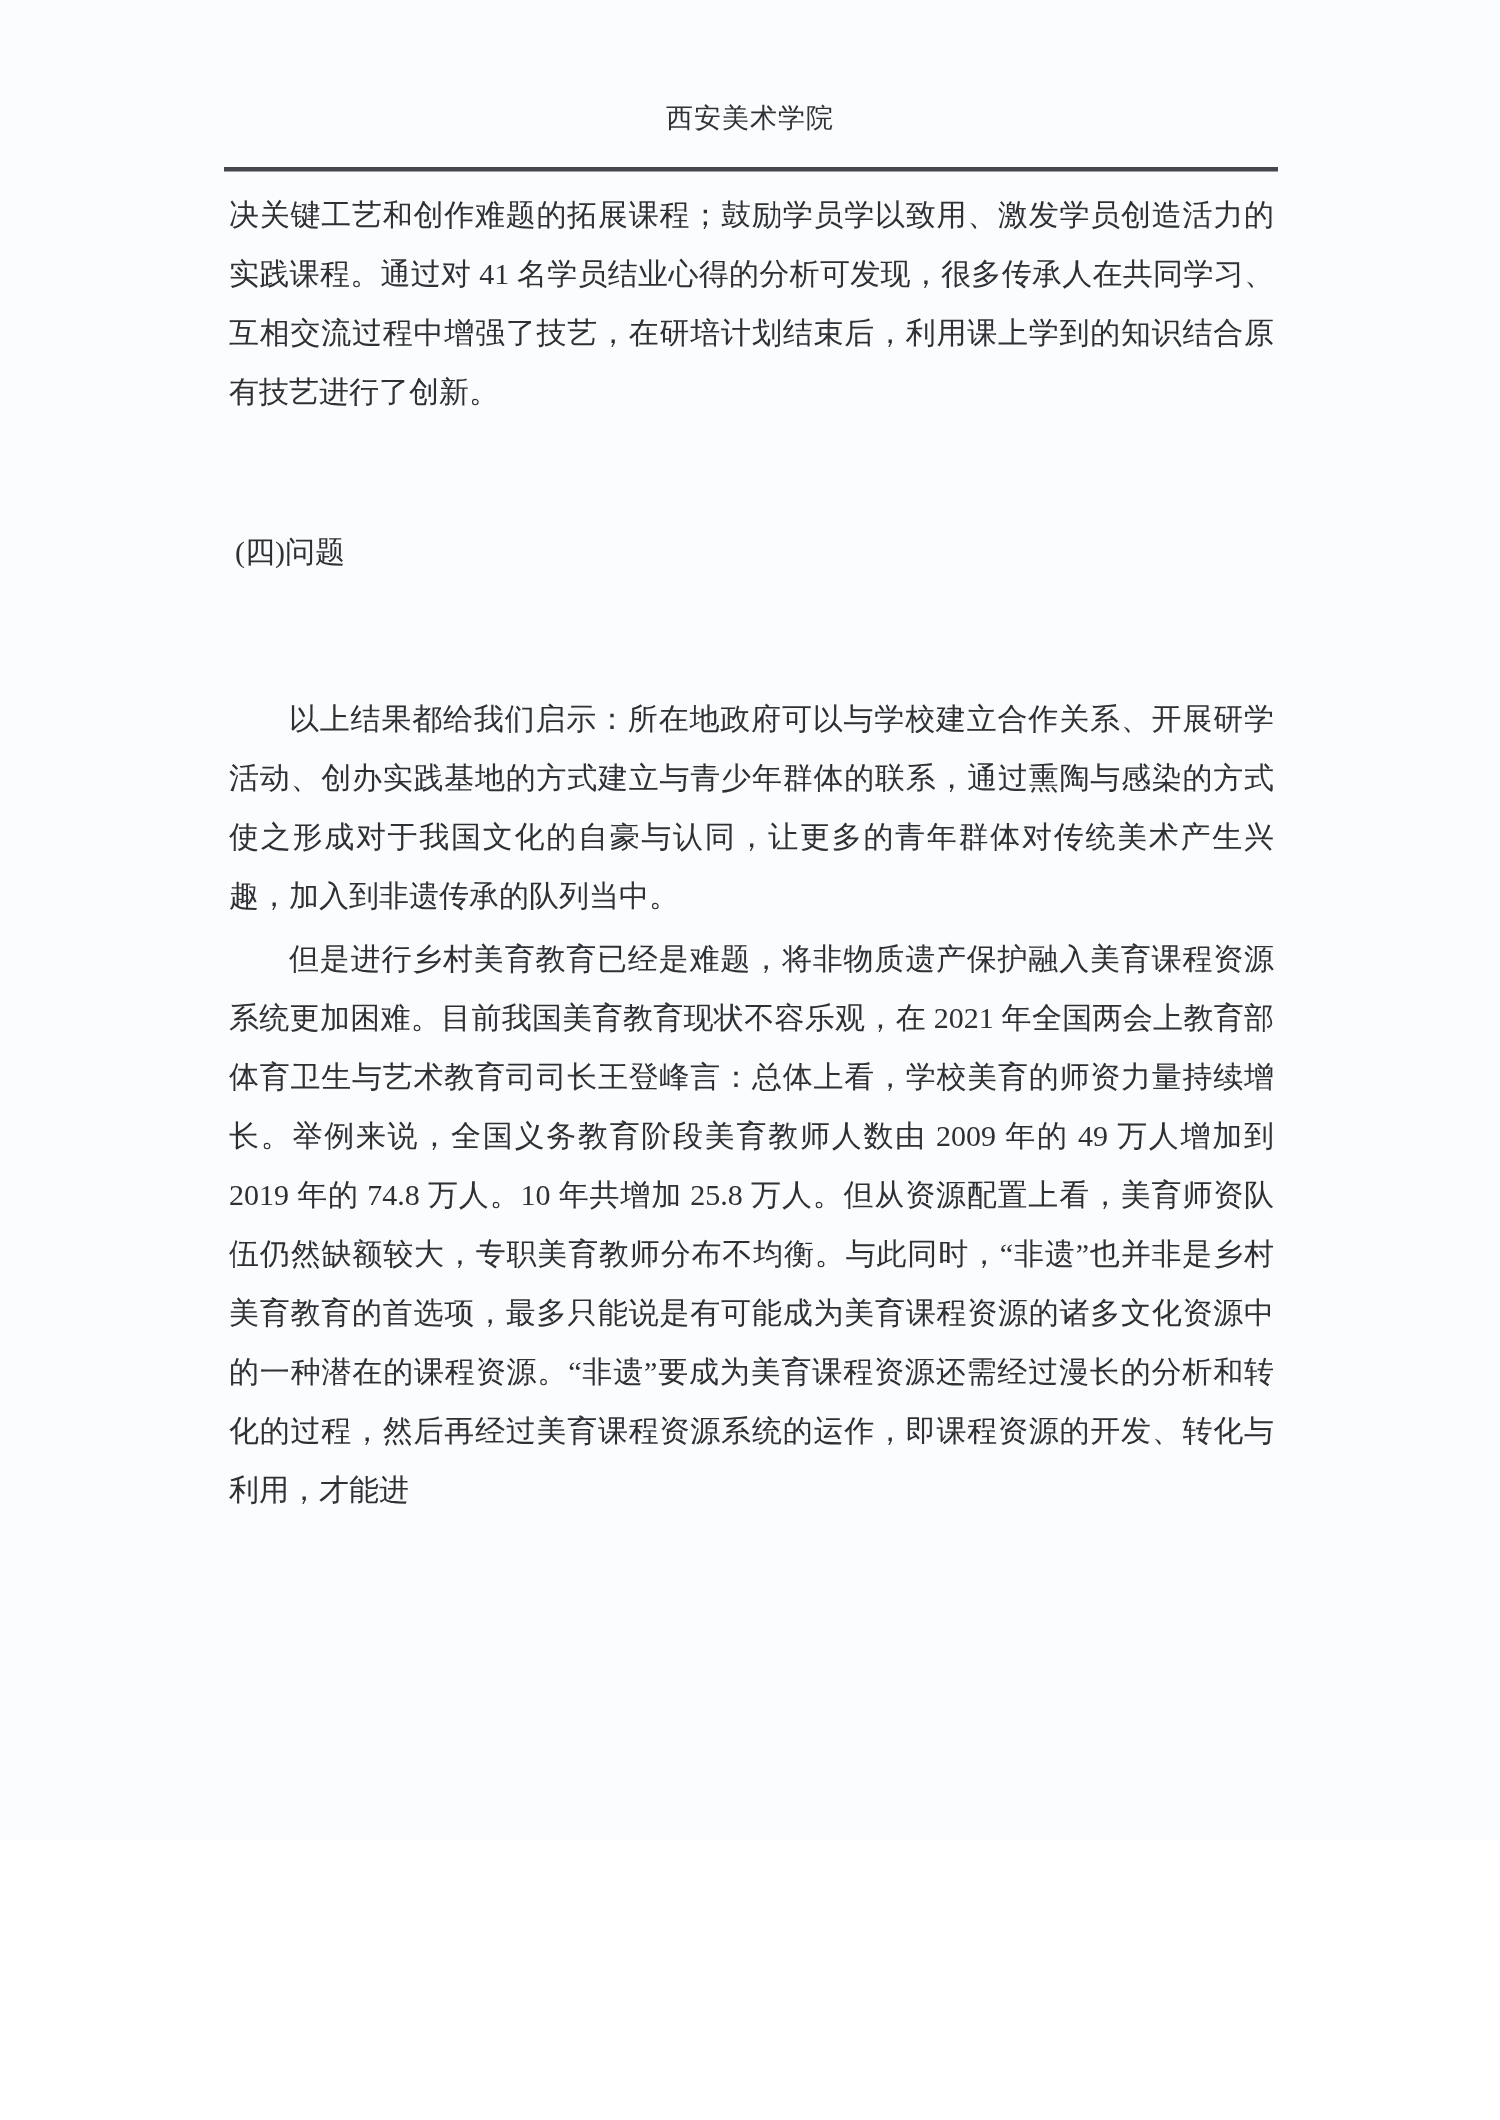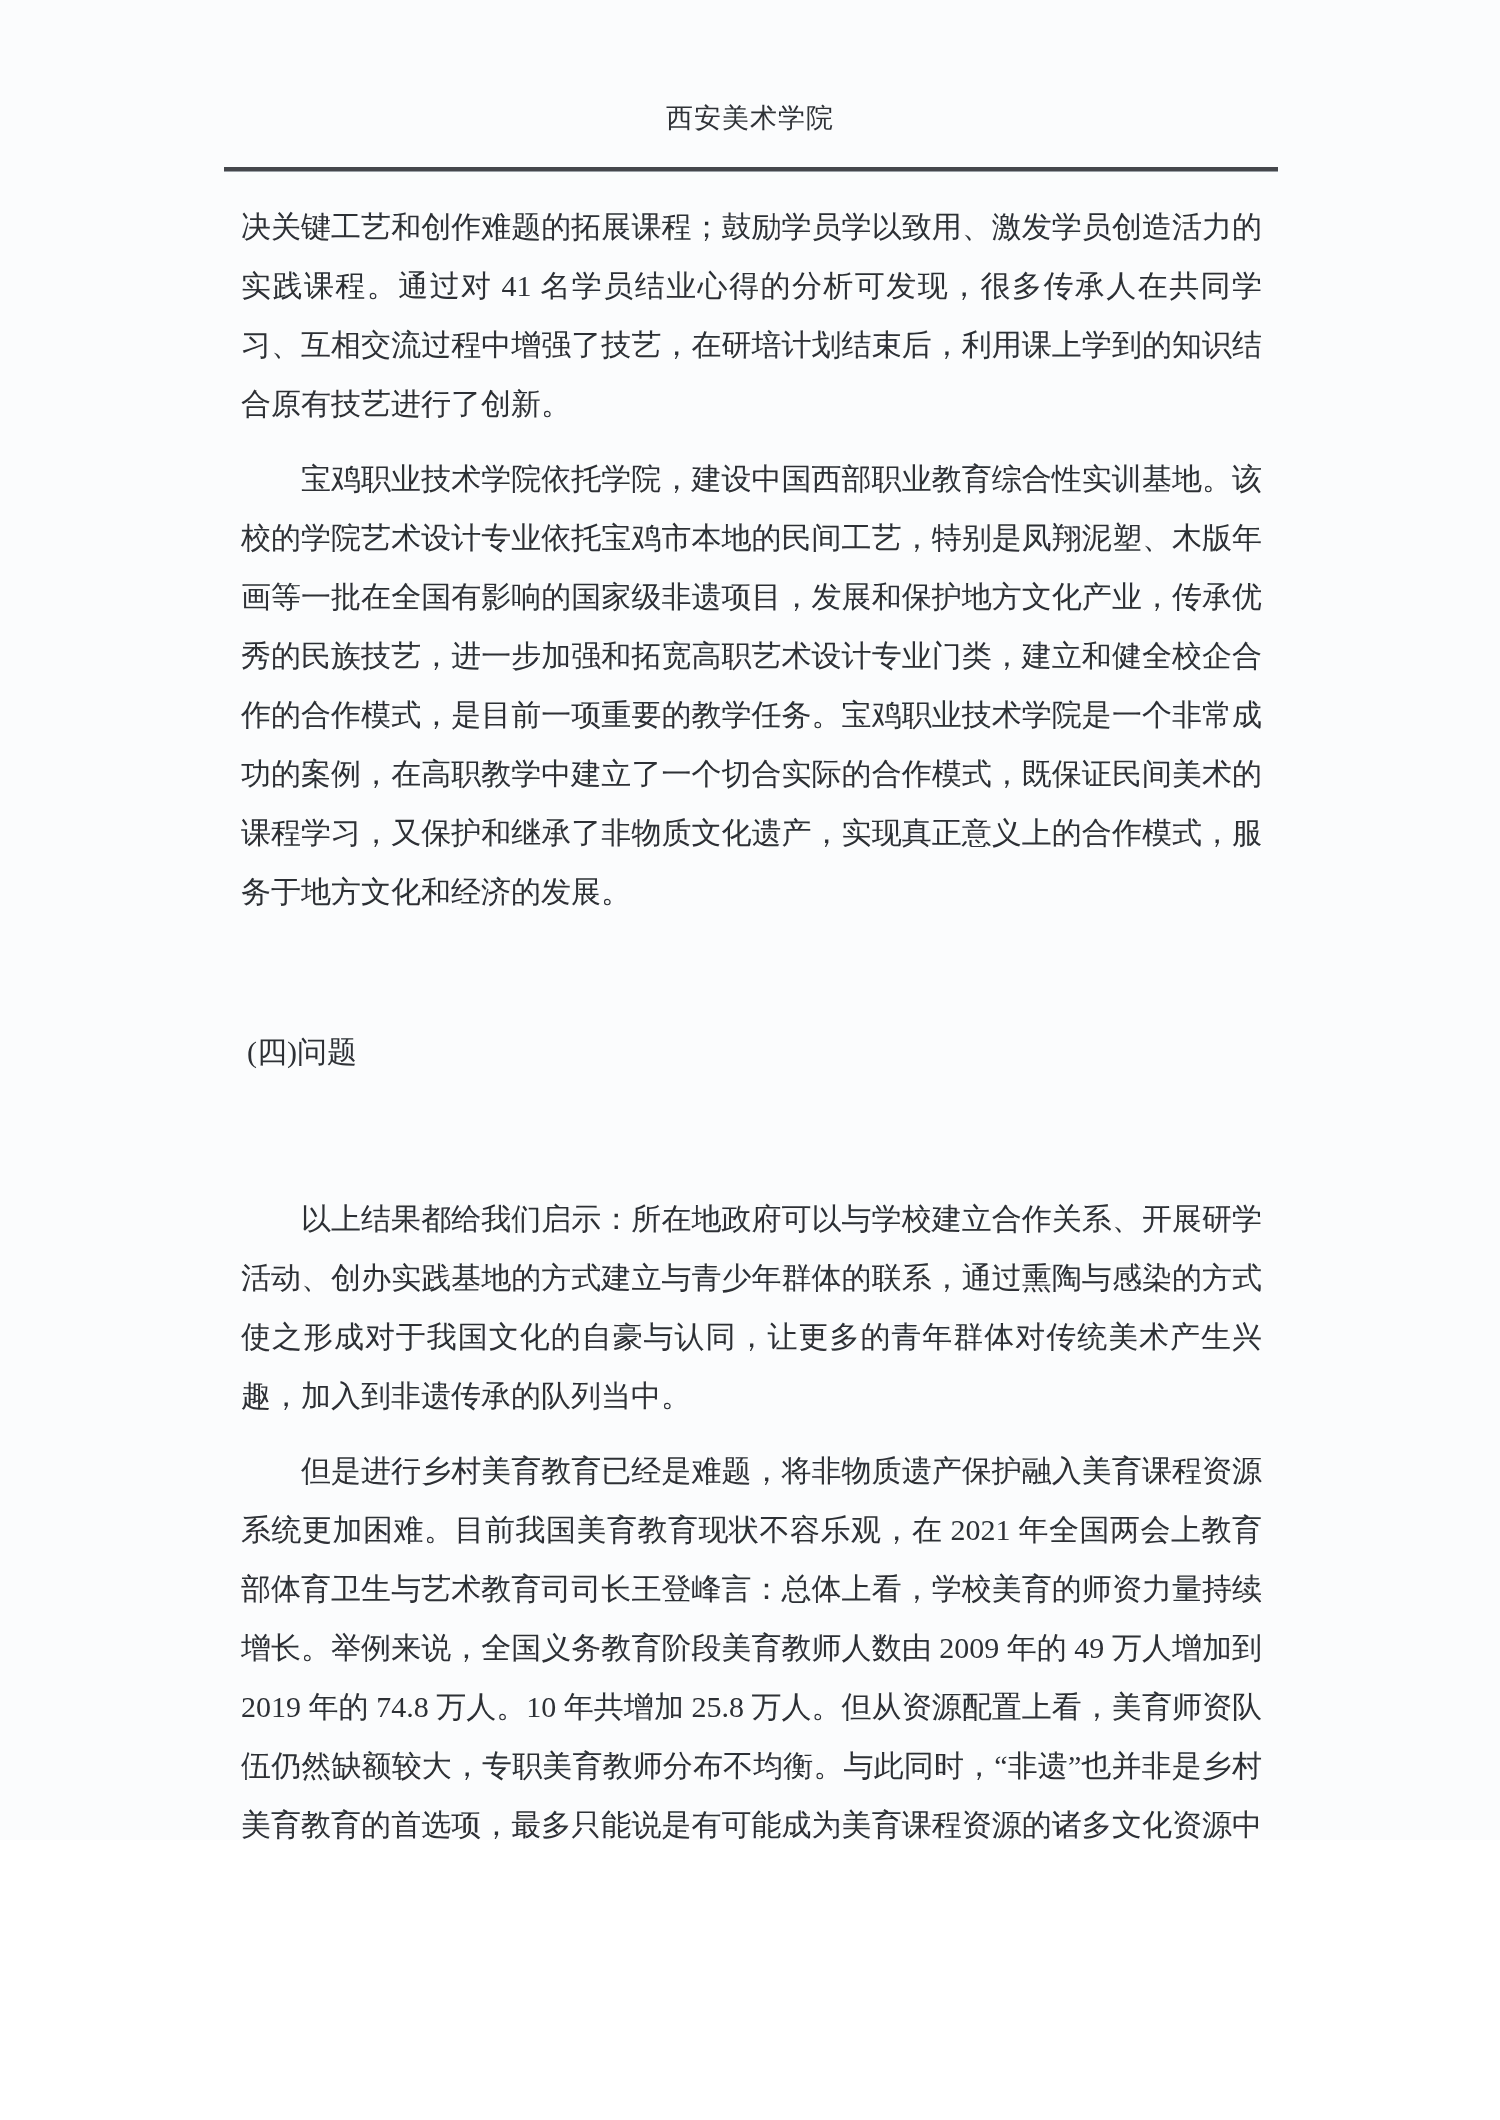--- a/index.html
+++ b/index.html
@@ -43,21 +43,21 @@
     left: 225px;
     width: 1053px;
     font-family: "Liberation Serif", "DejaVu Serif", serif;
     font-size: 30px;
     line-height: 59px;
     color: #2d3035;
     text-align: justify;
     text-justify: inter-ideograph;
   }
   .para {
-    margin: 16px;
+    margin: 4px;
     padding: 0;
   }
   .para.indent {
     text-indent: 60px;
   }
   .para.heading {
     margin-top: 101px;
     margin-bottom: 108px;
     padding-left: 6px;
     text-align: left;
@@ -74,19 +74,18 @@
   }
 </style>
 </head>
 <body>
 
 <div class="page">
   <div class="header-title">西安美术学院</div>
   <div class="header-rule"></div>
   <div class="content">
       <div class="para">决关键工艺和创作难题的拓展课程；鼓励学员学以致用、激发学员创造活力的实践课程。通过对 41 名学员结业心得的分析可发现，很多传承人在共同学习、互相交流过程中增强了技艺，在研培计划结束后，利用课上学到的知识结合原有技艺进行了创新。</div>
-      <div class="para indent">宝鸡职业技术学院依托学院，建设中国西部职业教育综合性实训基地。该校的学院艺术设计专业依托宝鸡市本地的民间工艺，特别是凤翔泥塑、木版年画等一批在全国有影响的国家级非遗项目，发展和保护地方文化产业，传承优秀的民族技艺，进一步加强和拓宽高职艺术设计专业门类，建立和健全校企合作的合作模式，是目前一项重要的教学任务。宝鸡职业技术学院是一个非常成功的案例，在高职教学中建立了一个切合实际的合作模式，既保证民间美术的课程学习，又保护和继承了非物质文化遗产，实现真正意义上的合作模式，服务于地方文化和经济的发展。</div>
       <div class="para heading">(四)问题</div>
       <div class="para indent">以上结果都给我们启示：所在地政府可以与学校建立合作关系、开展研学活动、创办实践基地的方式建立与青少年群体的联系，通过熏陶与感染的方式使之形成对于我国文化的自豪与认同，让更多的青年群体对传统美术产生兴趣，加入到非遗传承的队列当中。</div>
       <div class="para indent">但是进行乡村美育教育已经是难题，将非物质遗产保护融入美育课程资源系统更加困难。目前我国美育教育现状不容乐观，在 2021 年全国两会上教育部体育卫生与艺术教育司司长王登峰言：总体上看，学校美育的师资力量持续增长。举例来说，全国义务教育阶段美育教师人数由 2009 年的 49 万人增加到 2019 年的 74.8 万人。10 年共增加 25.8 万人。但从资源配置上看，美育师资队伍仍然缺额较大，专职美育教师分布不均衡。与此同时，“非遗”也并非是乡村美育教育的首选项，最多只能说是有可能成为美育课程资源的诸多文化资源中的一种潜在的课程资源。“非遗”要成为美育课程资源还需经过漫长的分析和转化的过程，然后再经过美育课程资源系统的运作，即课程资源的开发、转化与利用，才能进</div>
     </div>
   <div class="page-number">8</div>
 </div>
 
 </body></html>

